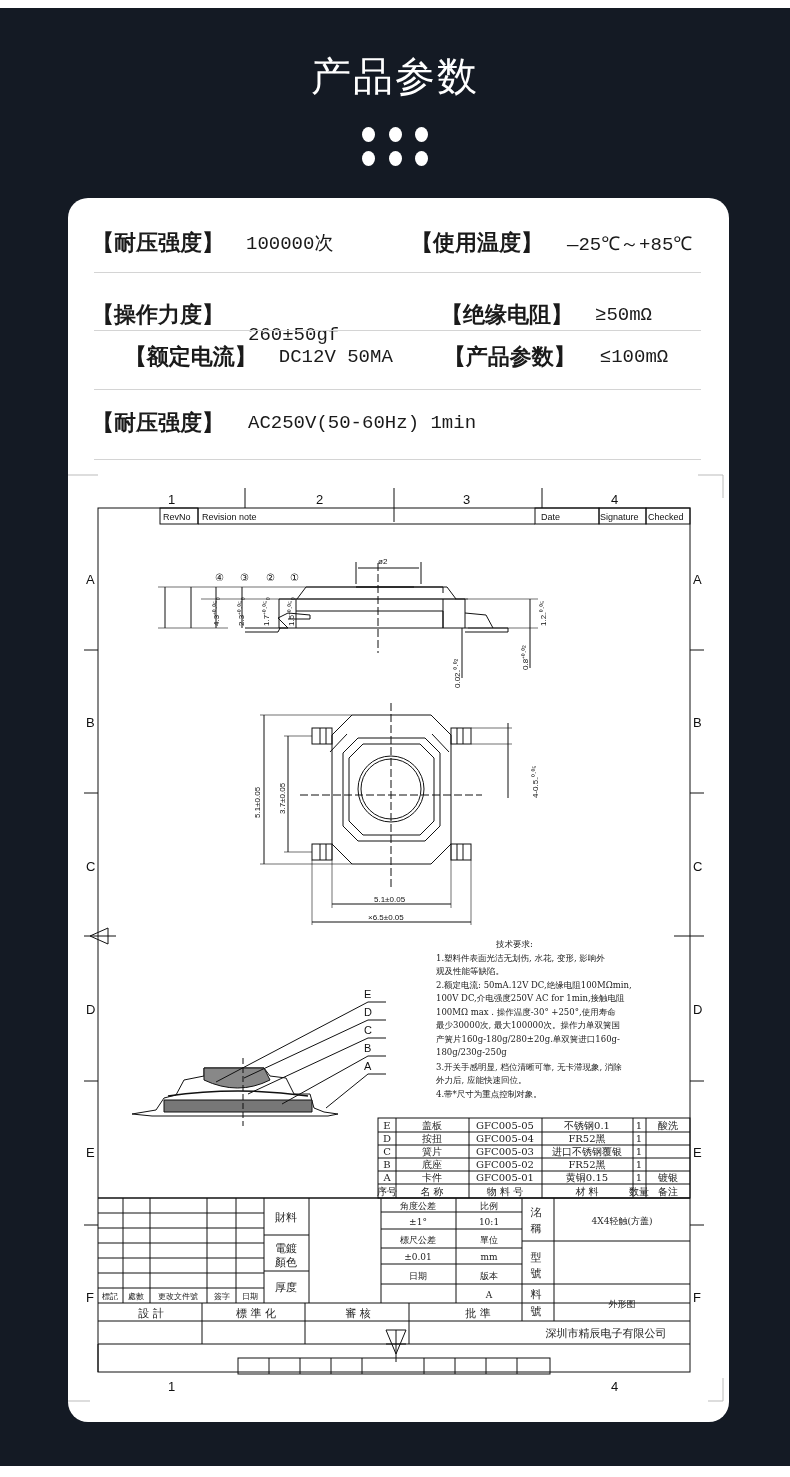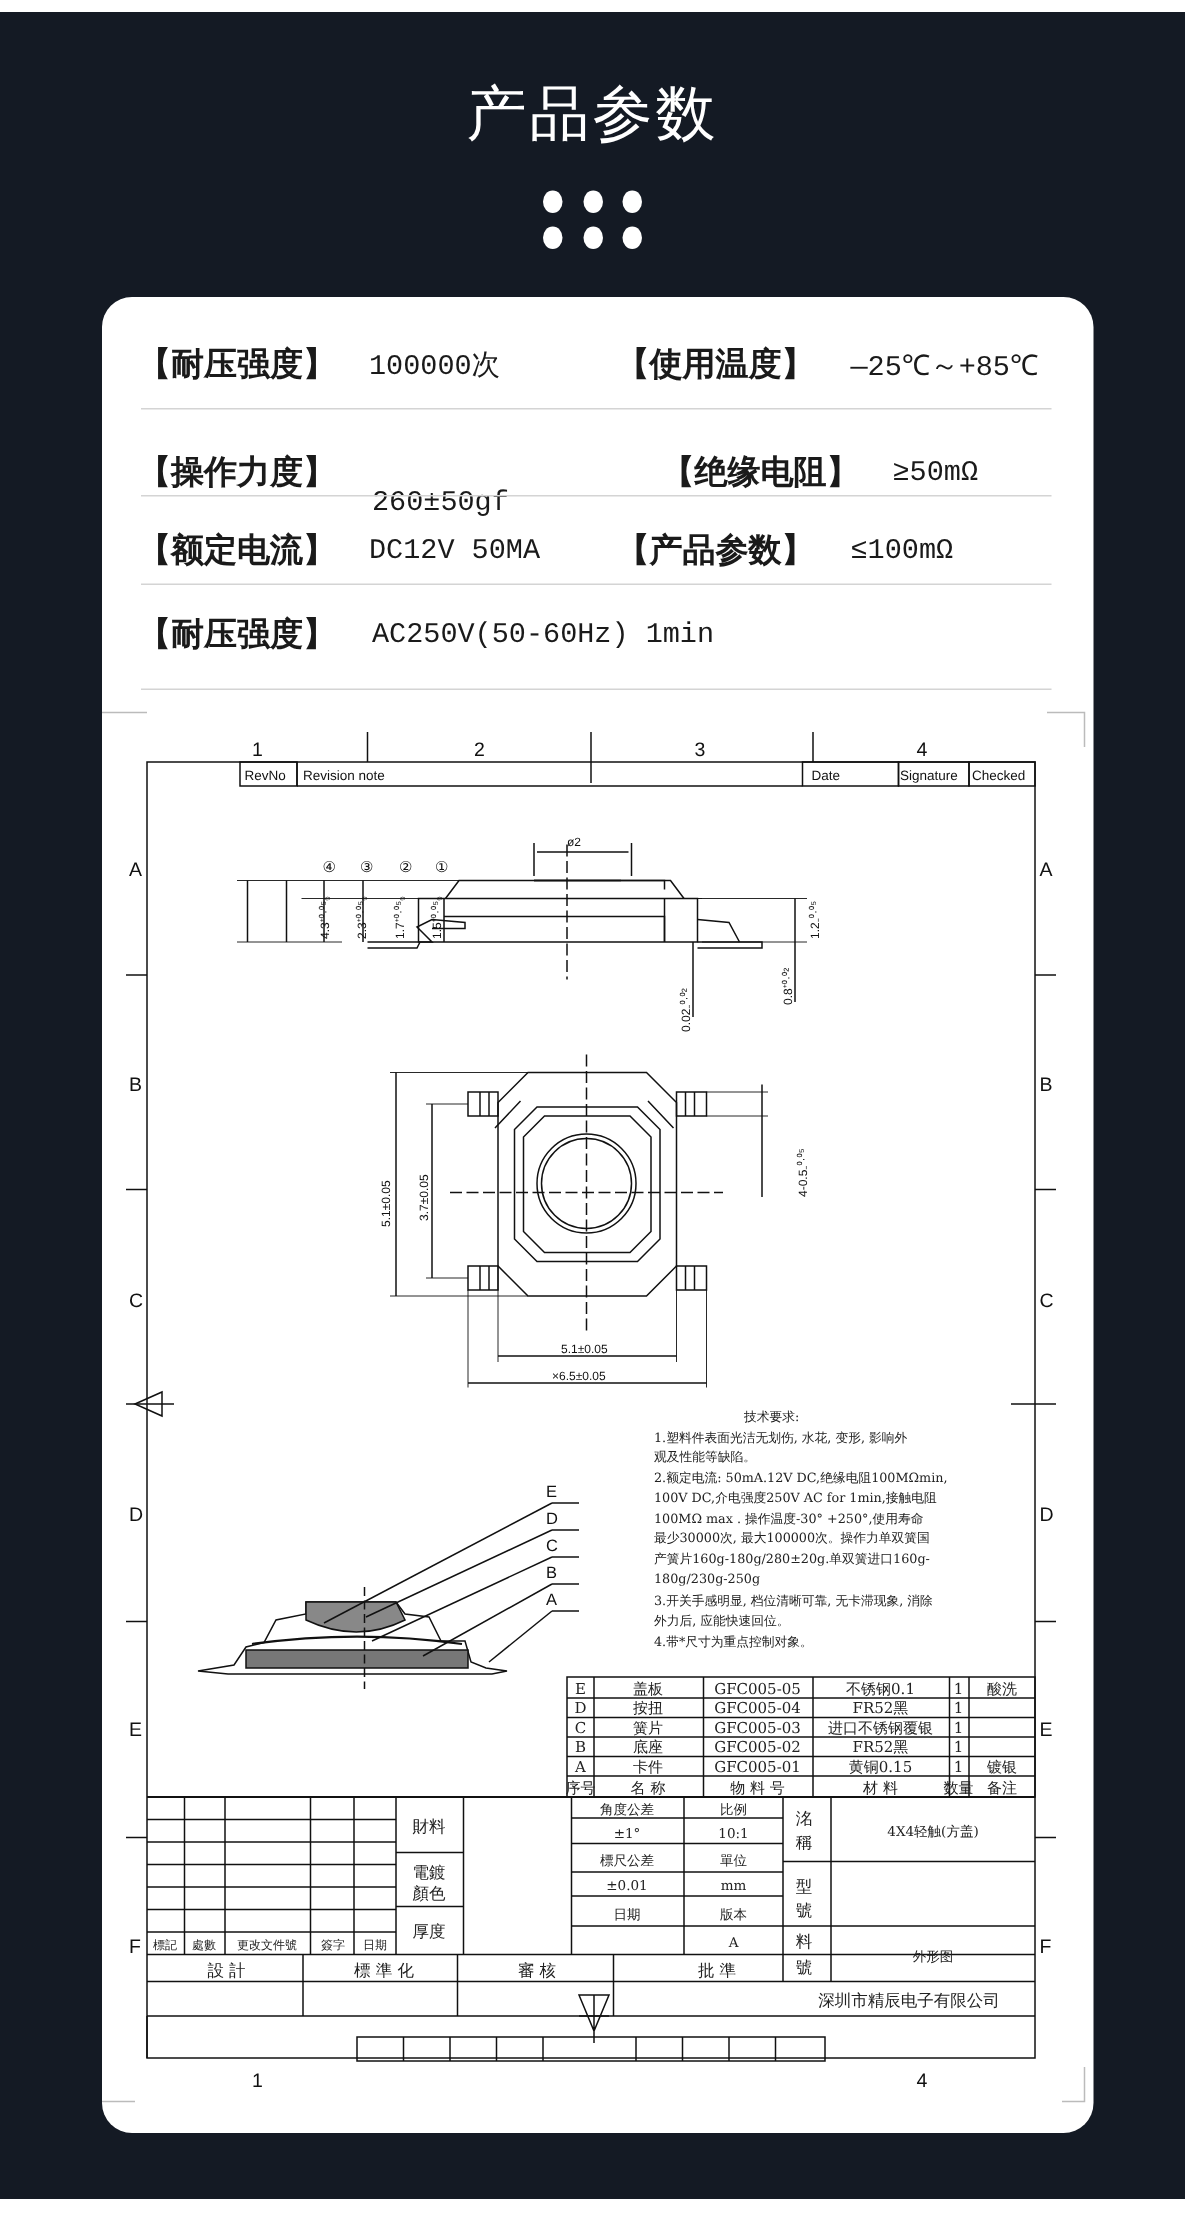--- a/index.html
+++ b/index.html
@@ -44,21 +44,21 @@
   <div class="divider" style="top:74px;"></div>
 
   <div class="spec-row" style="top:88px;">
     <span class="spec-label" style="width:152px;">【操作力度】</span>
     <span class="spec-value" style="width:165px;margin-left:4px;margin-top:40px;">260±50gf</span>
     <span class="spec-label" style="width:148px;margin-left:28px;">【绝缘电阻】</span>
     <span class="spec-value" style="margin-left:6px;">≥50mΩ</span>
   </div>
   <div class="divider" style="top:132px;"></div>
 
-  <div class="spec-row" style="top:140px;">
+  <div class="spec-row" style="top:130px;justify-content:center;">
     <span class="spec-label" style="width:152px;">【额定电流】</span>
     <span class="spec-value" style="width:165px;margin-left:2px;">DC12V 50MA</span>
     <span class="spec-label" style="width:150px;">【产品参数】</span>
     <span class="spec-value" style="margin-left:6px;">≤100mΩ</span>
   </div>
   <div class="divider" style="top:191px;"></div>
 
   <div class="spec-row" style="top:196px;">
     <span class="spec-label" style="width:152px;">【耐压强度】</span>
     <span class="spec-value" style="margin-left:4px;">AC250V(50-60Hz) 1min</span>

